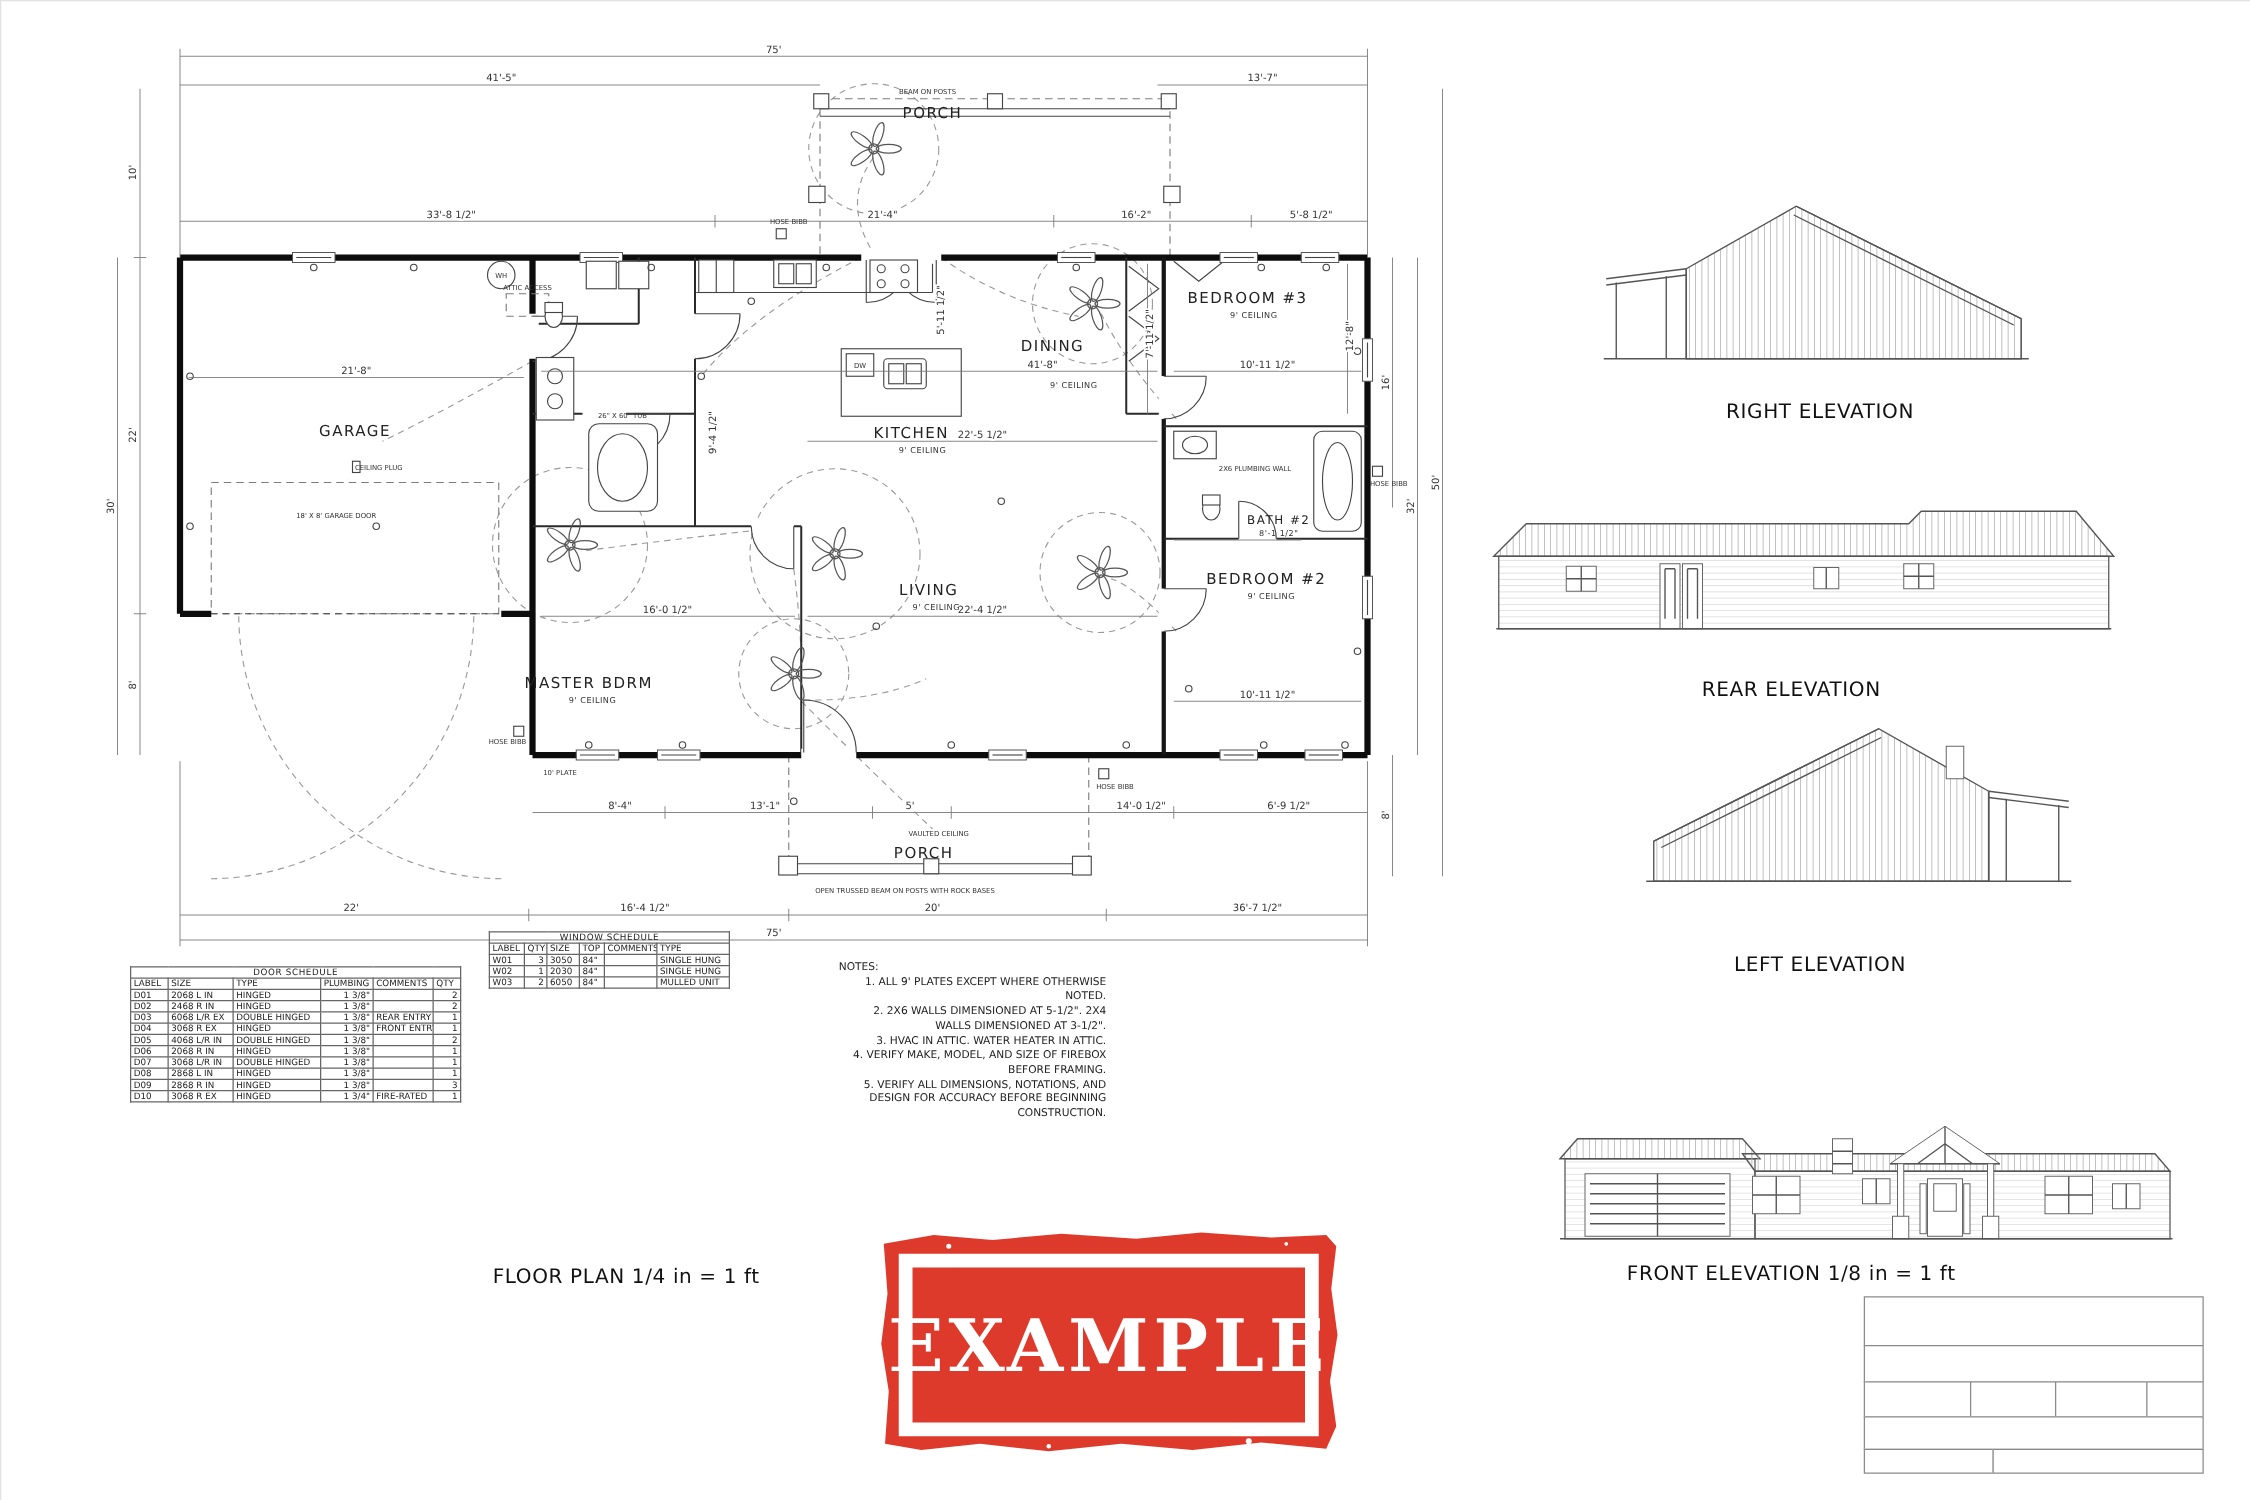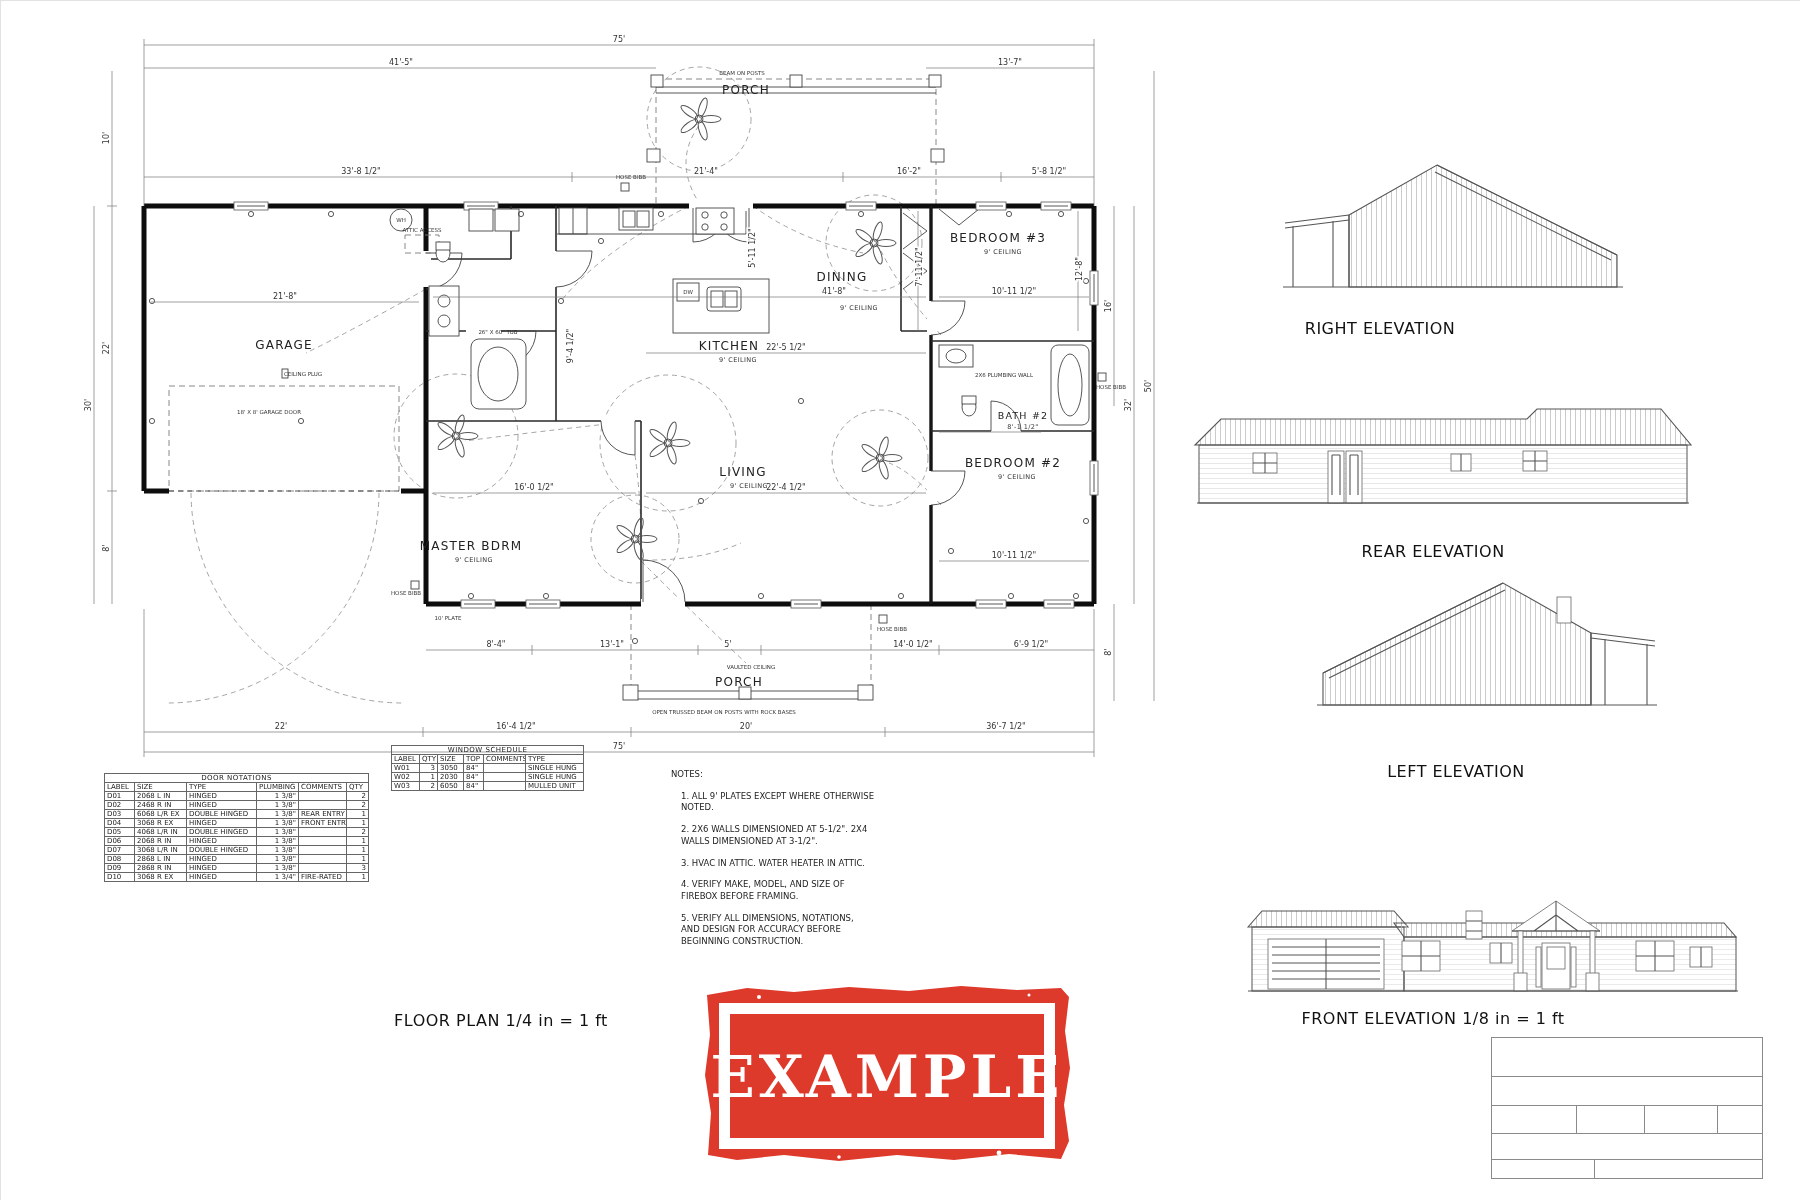--- a/index.html
+++ b/index.html
@@ -9,21 +9,21 @@
   .caption{position:absolute;font-size:16px;color:#111;text-align:center;letter-spacing:0.5px;}
   
   .sched{position:absolute;border-collapse:collapse;font-size:7px;color:#222;table-layout:fixed;}
   .sched td,.sched th{border:1px solid #666;padding:0 2px;height:8px;line-height:8px;
         font-weight:normal;text-align:left;white-space:nowrap;overflow:hidden;}
   .sched .ttl{text-align:center;letter-spacing:0.5px;}
   .sched .num{text-align:right;}
   
   .notes{position:absolute;left:670px;top:768px;width:214px;font-size:8.5px;line-height:1.38;color:#1d1d1d;}
   .notes .nt{margin-bottom:0;}
-  .notes .line{margin:10px;}
+  .notes .line{margin:0;text-align:right;}
   .notes .totals{margin-top:10px;}
   
   .tb{position:absolute;left:1490px;top:1036px;width:272px;height:142px;}
   .tb .cell{position:absolute;border:1px solid #8a8a8a;box-sizing:border-box;background:#fff;}
   
   .dimt{font-size:8px;fill:#333;text-anchor:middle;paint-order:stroke;stroke:#ffffff;stroke-width:3px;}
   .room{font-size:12px;fill:#222;text-anchor:middle;letter-spacing:1.2px;}
   .sub{font-size:6.5px;fill:#333;text-anchor:middle;letter-spacing:0.4px;}
   .tiny{font-size:5.5px;fill:#333;text-anchor:middle;}
   .wire{fill:none;stroke:#9a9a9a;stroke-width:0.9;stroke-dasharray:5 4;}
@@ -382,21 +382,21 @@
     <colgroup>
         <col style="width:30px">
         <col style="width:52px">
         <col style="width:70px">
         <col style="width:42px">
         <col style="width:48px">
         <col style="width:22px">
       </colgroup>
     <tbody>
       <tr>
-          <td class="ttl" colspan="6">DOOR NOTATIONS</td>
+          <td class="ttl" colspan="6">DOOR SCHEDULE</td>
         </tr>
       <tr>
         <td>LABEL</td>
         <td>SIZE</td>
         <td>TYPE</td>
         <td>PLUMBING</td>
         <td>COMMENTS</td>
         <td>QTY</td>
       </tr>
       <tr>
@@ -533,21 +533,21 @@
   <div class="notes">
     <div class="nt">NOTES:</div>
     <div class="line">1. ALL 9' PLATES EXCEPT WHERE OTHERWISE NOTED.</div>
     <div class="line">2. 2X6 WALLS DIMENSIONED AT 5-1/2". 2X4 WALLS DIMENSIONED AT 3-1/2".</div>
     <div class="line">3. HVAC IN ATTIC. WATER HEATER IN ATTIC.</div>
     <div class="line">4. VERIFY MAKE, MODEL, AND SIZE OF FIREBOX BEFORE FRAMING.</div>
     <div class="line">5. VERIFY ALL DIMENSIONS, NOTATIONS, AND DESIGN FOR ACCURACY BEFORE BEGINNING CONSTRUCTION.</div>
   </div>
 
   <div class="caption" style="left:350px;top:1010px;width:300px;">FLOOR PLAN 1/4 in = 1 ft</div>
-  <div class="caption" style="left:1229px;top:318px;width:300px;">RIGHT ELEVATION</div>
+  <div class="caption" style="left:1305px;top:318px;width:300px;">RIGHT ELEVATION</div>
   <div class="caption" style="left:1282px;top:541px;width:300px;text-align:center;">REAR ELEVATION</div>
   <div class="caption" style="left:1305px;top:761px;width:300px;">LEFT ELEVATION</div>
   <div class="caption" style="left:1282px;top:1008px;width:300px;">FRONT ELEVATION 1/8 in = 1 ft</div>
 
   <svg class="elev" style="left:1278px;top:148px;" width="348" height="162" viewBox="0 0 348 162">
     <defs>
       <pattern id="vsR" width="5" height="6" patternUnits="userSpaceOnUse">
           <path d="M2.5,0 V6" stroke="#b5b5b5" stroke-width="0.7"></path>
         </pattern>
     </defs>

